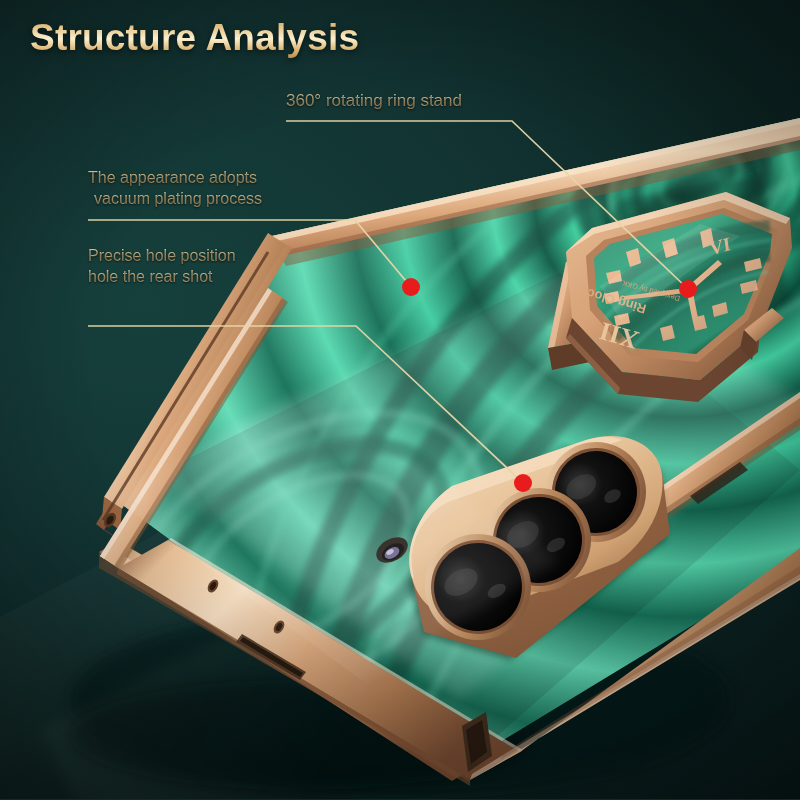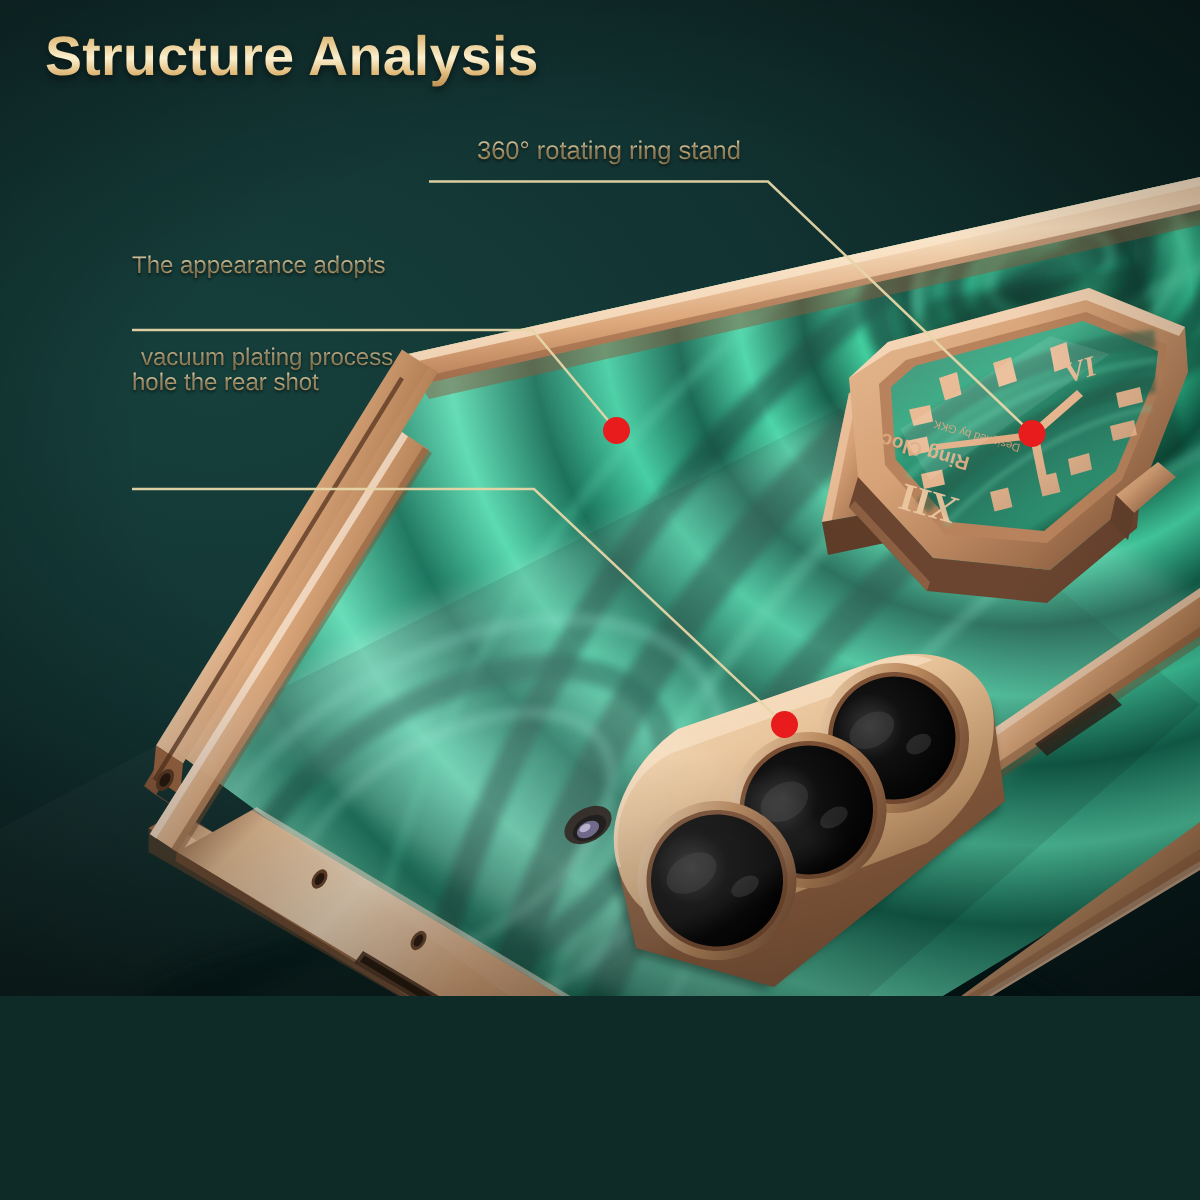--- a/index.html
+++ b/index.html
@@ -1,21 +1,21 @@
 <!DOCTYPE html>
 <html><head>
 <meta charset="utf-8">
 <style>
   html,body{margin:0;padding:0;}
   body{
     width:800px;height:800px;overflow:hidden;
     font-family:"Liberation Sans","DejaVu Sans",sans-serif;
     background:#0e2b28;
   }
-  #stage{position:relative;width:800px;height:664px;overflow:hidden;}
+  #stage{position:relative;width:800px;height:799px;overflow:hidden;}
 
   
   .bg{position:absolute;inset:0;
     background:
       radial-gradient(120% 90% at 18% 38%, #16403c 0%, #123433 38%, #0c2523 68%, #081a1c 100%),
       linear-gradient(160deg,#0f2e2a 0%,#123634 45%,#0b2023 100%);
   }
   .bg-vig{position:absolute;inset:0;
     background:radial-gradient(85% 70% at 50% 45%, rgba(0,0,0,0) 45%, rgba(0,0,0,.45) 100%);}
   .bg-sheen{position:absolute;left:-10%;top:52%;width:130%;height:60%;
@@ -26,28 +26,28 @@
   .title{position:absolute;left:30px;top:17px;font-size:37px;font-weight:bold;
     letter-spacing:.2px;
     background:linear-gradient(180deg,#caa05a 0%,#e8c98f 28%,#fbf0cf 52%,#e2bd7e 74%,#b8894a 100%);
     -webkit-background-clip:text;background-clip:text;color:transparent;
     -webkit-text-fill-color:transparent;
     filter:drop-shadow(0 2px 3px rgba(0,0,0,.55));}
 
   
   .callout{position:absolute;color:#e3cfa0;font-size:16px;line-height:1.3;
     text-shadow:0 1px 2px rgba(0,0,0,.6);}
-  .callout.c1{left:286px;top:90px;font-size:17px;margin-left:32px;}
+  .callout.c1{left:286px;top:90px;font-size:17px;}
   .callout.c2{left:88px;top:168px;}
   .callout.c3{left:88px;top:246px;}
   .callout .ln{display:block;
     background:linear-gradient(180deg,#f4e3bb 0%,#d8bd86 55%,#a98a50 100%);
     -webkit-background-clip:text;background-clip:text;color:transparent;
     -webkit-text-fill-color:transparent;}
-  .callout.c2 .ln:nth-child(2){padding-left:6px;margin-top:40px;}
+  .callout.c2 .ln:nth-child(2){padding-left:6px;}
 
   .leader{position:absolute;left:0;top:0;width:800px;height:800px;
     pointer-events:none;overflow:visible;}
 
   
   .phone-wrap{position:absolute;left:0;top:0;width:800px;height:800px;}
 
   
   .reflection{position:absolute;left:60px;top:600px;width:520px;height:210px;
     background:linear-gradient(150deg, rgba(200,255,235,.055) 0%, rgba(255,255,255,0) 60%);
@@ -452,16 +452,17 @@
   <div class="callout c1">
     <span class="ln">360° rotating ring stand</span>
   </div>
 
   <div class="callout c2">
     <span class="ln">The appearance adopts</span>
     <span class="ln">vacuum plating process</span>
   </div>
 
   <div class="callout c3">
+    <span class="ln">Precise hole position</span>
     <span class="ln">hole the rear shot</span>
   </div>
 
 </div>
 
 </body></html>

